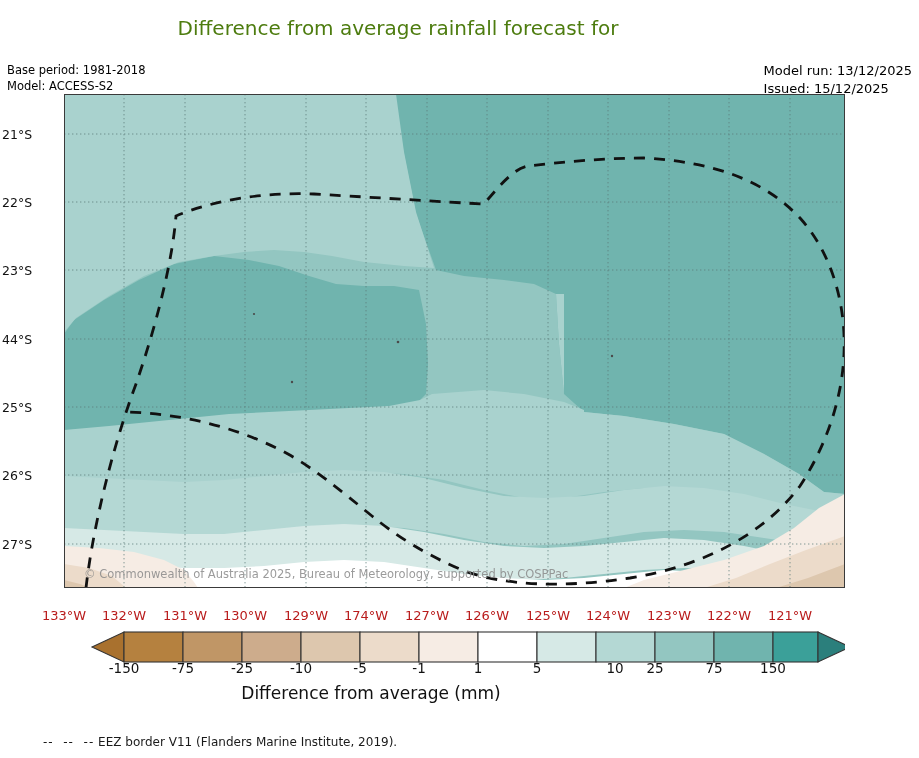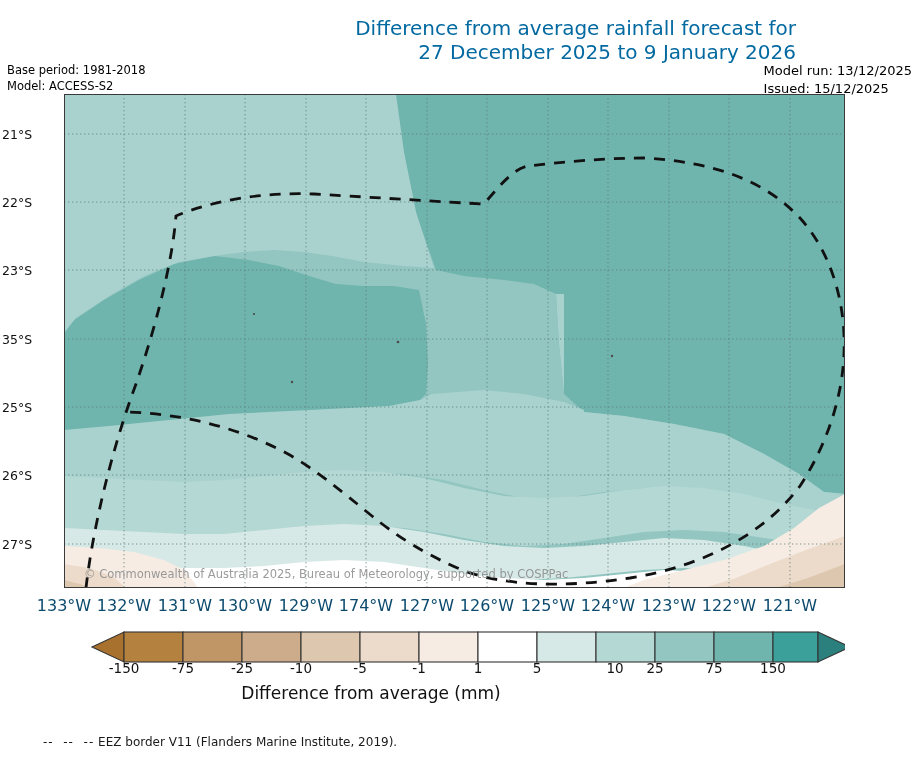--- a/index.html
+++ b/index.html
@@ -14,24 +14,24 @@
     font-family: "DejaVu Sans", sans-serif;
     color: #000000;
     overflow: hidden;
   }
 
   
   #title-block {
     position: absolute;
     left: 0; top: 16px;
     width: 796px;
-    text-align: right;
+    text-align: center;
     line-height: 1.22;
     font-size: 20px;
-    color: #0369a1;
+    color: #4d7c0f;
   }
   #title-line1, #title-line2 { display: block; white-space: pre; }
 
   #meta-left {
     position: absolute;
     left: 7px; top: 62px;
     font-size: 11.5px;
     line-height: 1.42;
     text-align: left;
   }
@@ -66,23 +66,23 @@
     left: 0px; top: 94px;
     width: 58px; height: 494px;
   }
   #x-axis {
     position: absolute;
     left: 64px; top: 592px;
     width: 781px; height: 24px;
   }
   .xtick {
     position: absolute;
-    top: 4px;
-    font-size: 16px;
-    color: #0c4a6e;
+    top: 16px;
+    font-size: 13px;
+    color: #b91c1c;
     white-space: pre;
     transform: translateX(-50%);
   }
 
   
   #colorbar-wrap {
     position: absolute;
     left: 64px; top: 630px;
     width: 781px; height: 36px;
   }
@@ -119,38 +119,37 @@
     white-space: pre;
     margin-left: 35px;
   }
   #footer .dashes { letter-spacing: 1px; }
 </style>
 </head>
 <body>
 
 <div id="title-block">
   <span id="title-line1">Difference from average rainfall forecast for</span>
-  <span id="title-line2">27 December 2025 to 9 January 2026</span>
 </div>
 
 <div id="meta-left">
   <span class="meta-line">Base period: 1981-2018</span>
   <span class="meta-line">Model: ACCESS-S2</span>
 </div>
 
 <div id="meta-right">
   <span class="meta-line">Model run: 13/12/2025</span>
   <span class="meta-line">Issued: 15/12/2025</span>
 </div>
 
 <div id="y-axis">
   <span class="ytick" style="top:40px">21°S</span>
   <span class="ytick" style="top:108px">22°S</span>
   <span class="ytick" style="top:176px">23°S</span>
-  <span class="ytick" style="top:245px">35°S</span>
+  <span class="ytick" style="top:245px">44°S</span>
   <span class="ytick" style="top:313px">25°S</span>
   <span class="ytick" style="top:381px">26°S</span>
   <span class="ytick" style="top:450px">27°S</span>
 </div>
 
 <div id="plot-wrap">
 <svg id="map-svg" viewBox="0 0 781 494" preserveAspectRatio="none">
   <defs>
     <clipPath id="plotclip">
           <rect x="0" y="0" width="781" height="494"></rect>

